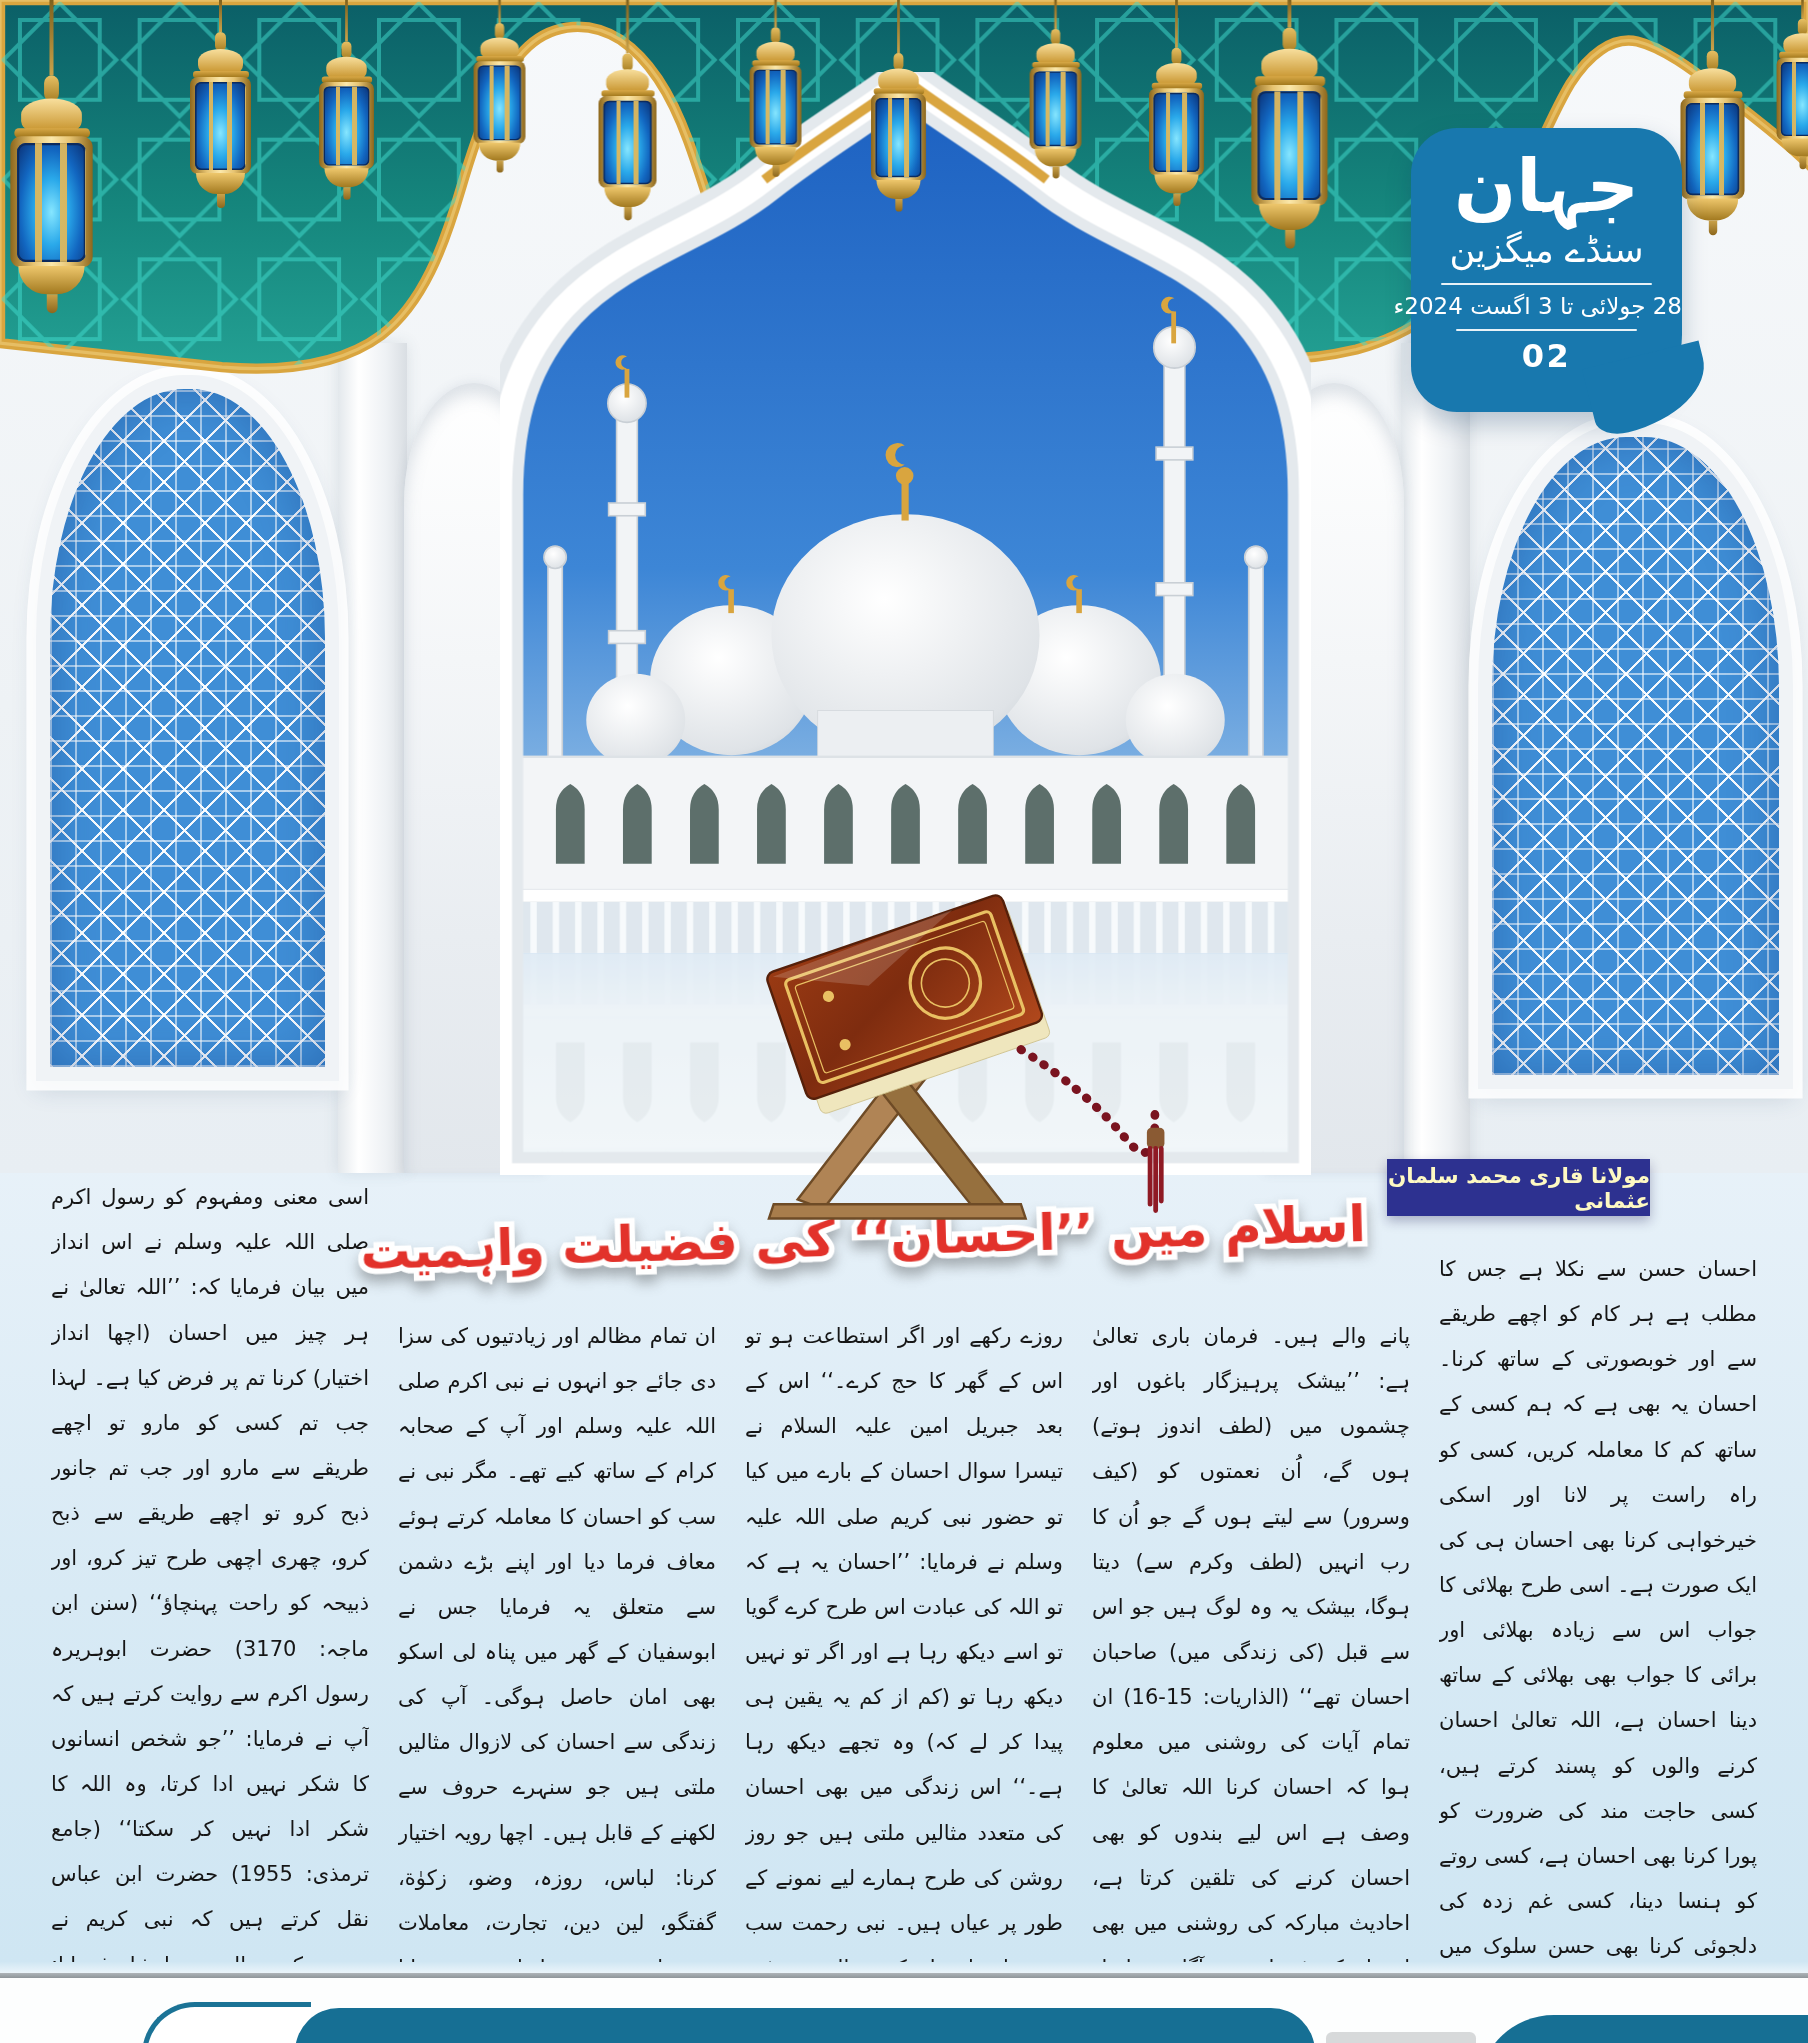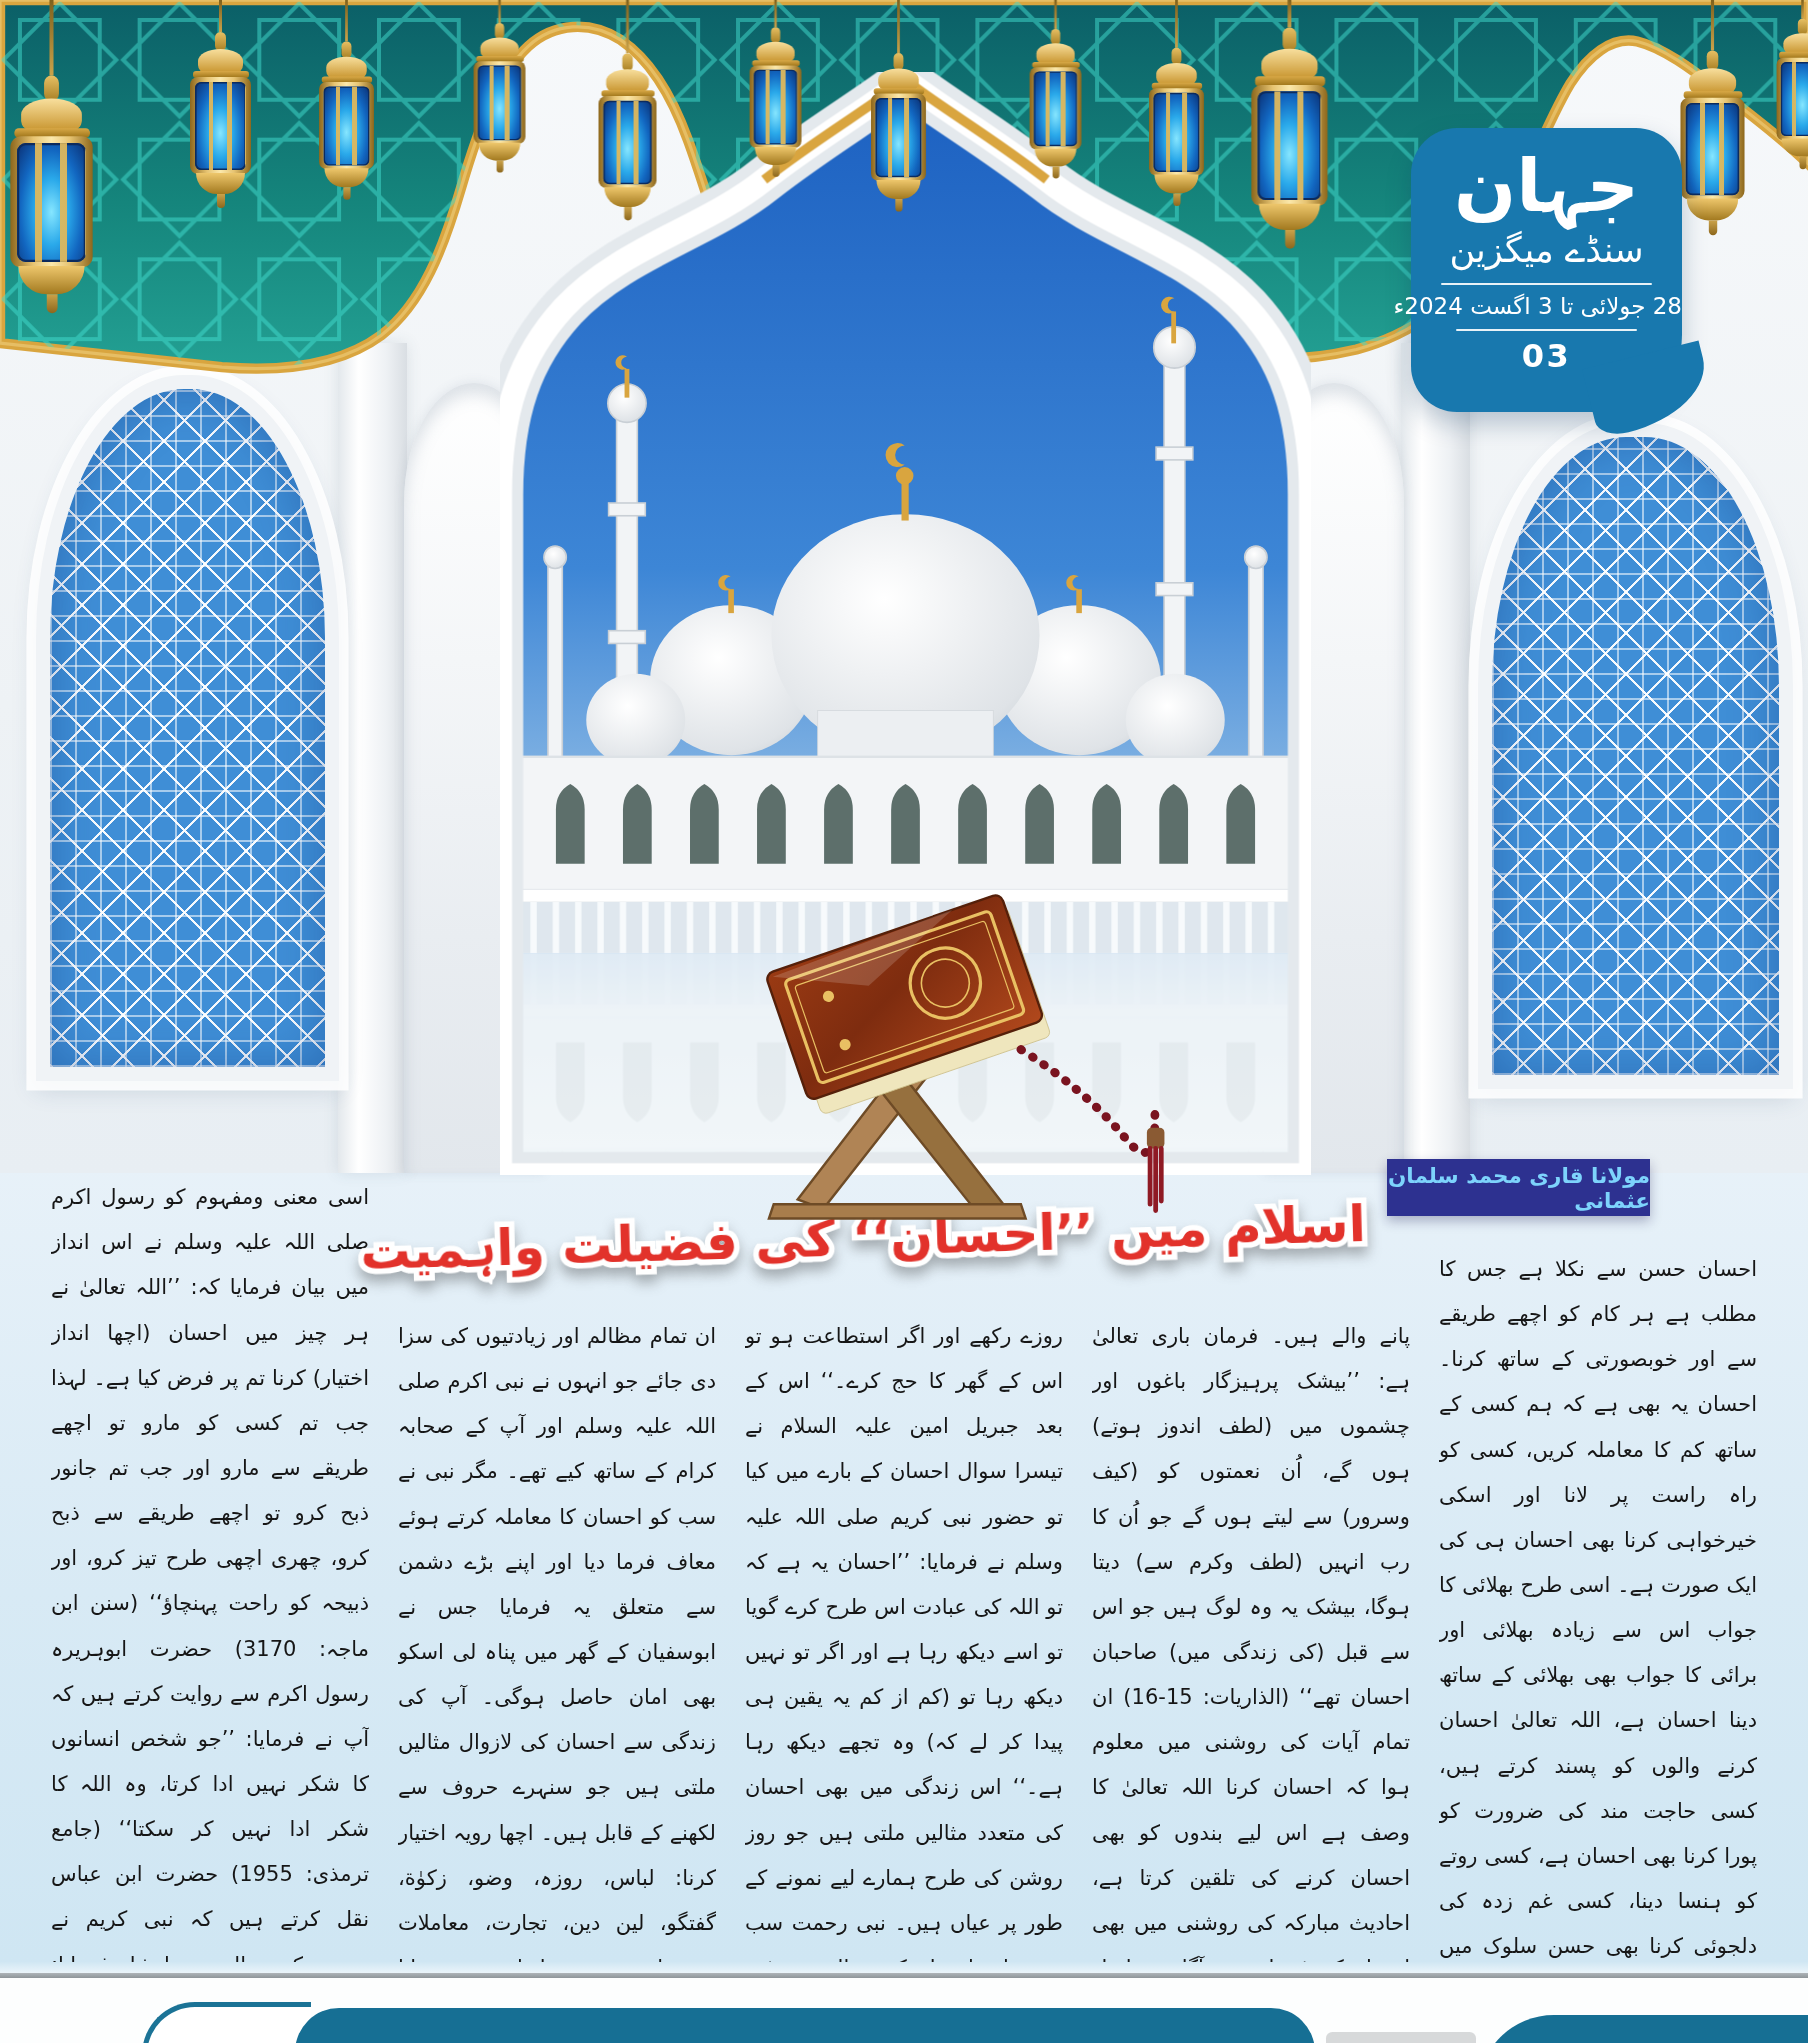--- a/index.html
+++ b/index.html
@@ -73,21 +73,21 @@
   .quran{position:absolute;left:678px;top:874px;width:622px;height:355px;z-index:6;pointer-events:none;}
 
   
   .title-wrap{position:absolute;left:476px;top:1178px;width:774px;height:120px;z-index:5;
         display:flex;align-items:center;justify-content:center;transform:rotate(-1.6deg);
         filter:drop-shadow(0 8px 6.4px rgba(40,40,40,.35));}
   .title-stack{position:relative;white-space:nowrap;font-weight:bold;font-size:50px;}
   .title-outline{position:absolute;inset:0;color:#ffffff;-webkit-text-stroke:11.2px #ffffff;}
   .title-front{position:relative;color:#e2322b;}
   .author-badge{position:absolute;left:1387px;top:1159px;width:263px;height:57px;z-index:5;
-        background:#2d3190;color:#7dd3fc;display:flex;align-items:center;justify-content:center;
+        background:#2d3190;color:#fef9c3;display:flex;align-items:center;justify-content:center;
         font-size:21.5px;font-weight:bold;box-shadow:0 4.8px 11.2px rgba(20,20,80,.3);}
 
   .columns{position:absolute;left:51px;top:1172px;width:1706px;height:790px;z-index:4;
         display:flex;gap:29px;direction:rtl;}
   .col{flex:1 1 0;overflow:hidden;font-size:21px;line-height:2.15;color:#161616;
         text-align:justify;text-justify:inter-word;}
   .col-offset-author{margin-top:75px;height:715px;}
   .col-offset-title{margin-top:142px;height:648px;}
   .col-full{margin-top:3.2px;height:787px;}
 
@@ -355,21 +355,21 @@
         <div class="ltip"></div>
       </div>
     </div>
 
   <div class="masthead">
     <div class="m-title">جہان</div>
     <div class="m-sub">سنڈے میگزین</div>
     <div class="m-line"></div>
     <div class="m-date">28 جولائی تا 3 اگست 2024ء</div>
     <div class="m-line2"></div>
-    <div class="m-page">03</div>
+    <div class="m-page">02</div>
   </div>
 
   <svg class="quran" viewBox="0 0 780 445">
     <defs>
       <linearGradient id="bookGrad" x1="0" y1="0" x2="1" y2="1">
         <stop offset="0" stop-color="#9a3a13"></stop>
           <stop offset="0.45" stop-color="#7e2c0f"></stop>
           <stop offset="1" stop-color="#b1481c"></stop>
       </linearGradient>
     </defs>

